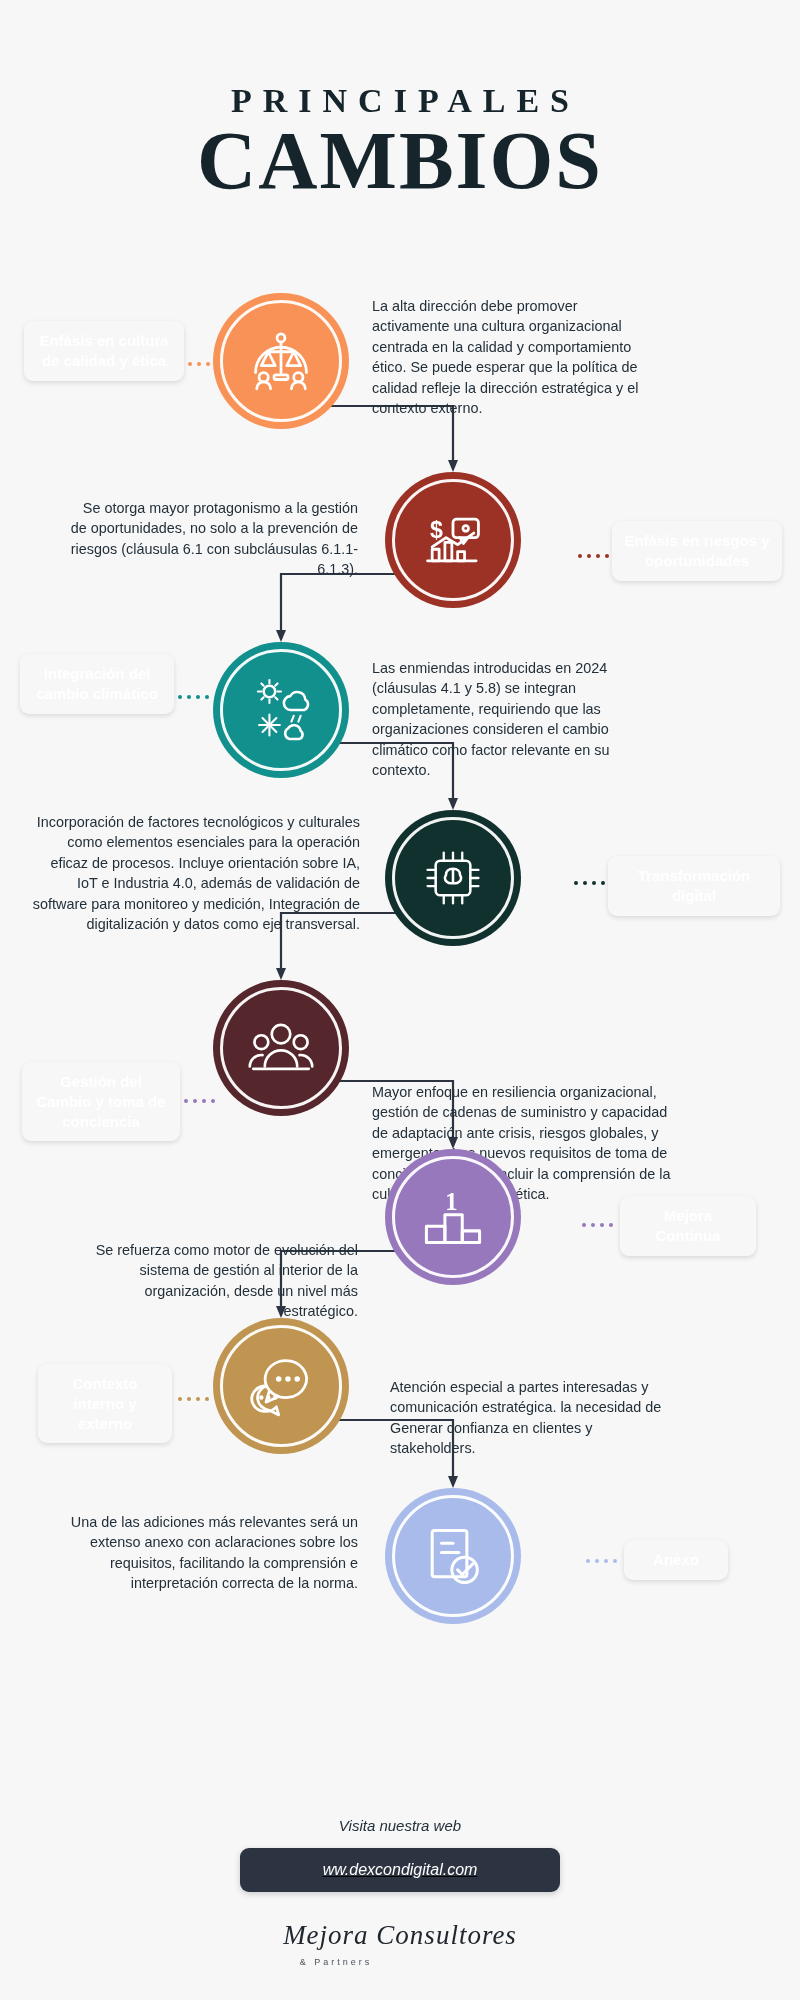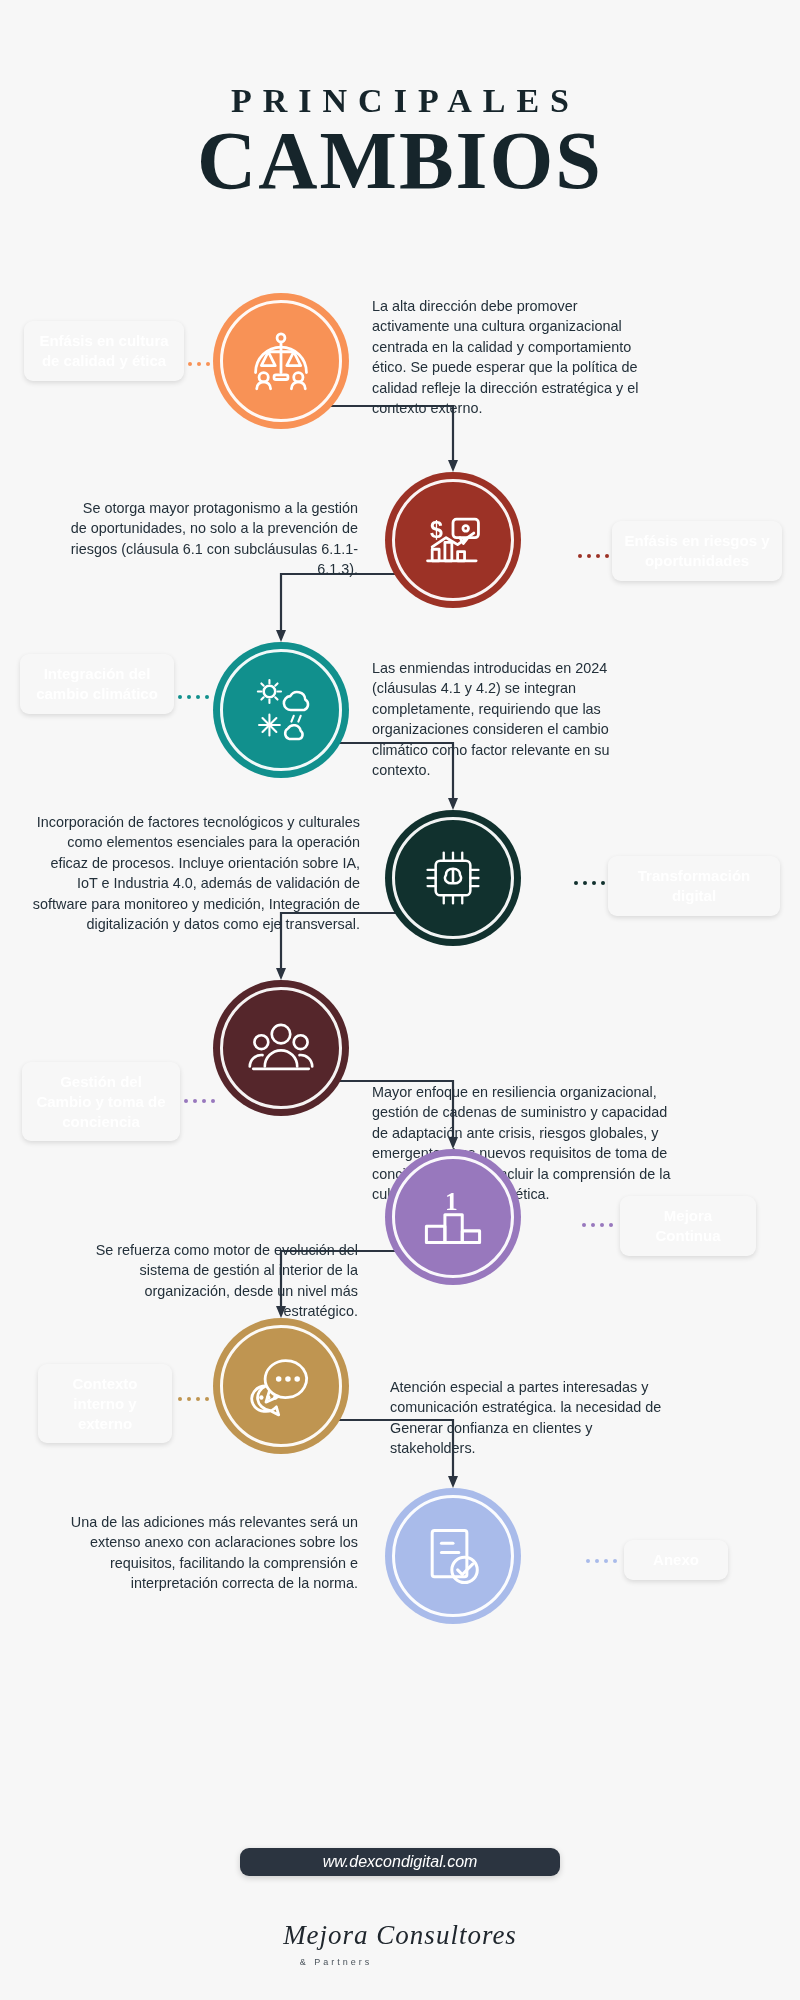--- a/index.html
+++ b/index.html
@@ -85,24 +85,25 @@
   
   #arrows { position: absolute; left: 0; top: 0; width: 800px; height: 2000px; pointer-events: none; }
 
   
   .ft-visit {
     position: absolute; left: 0; width: 800px; top: 1817px;
     text-align: center; font-style: italic; font-size: 15px; color: #23303a;
   }
   .ft-urlbox {
     position: absolute; left: 240px; top: 1848px;
-    width: 320px; height: 28px;
+    width: 320px; height: 44px;
     background: #2b3440; border-radius: 9px;
     display: flex; align-items: center; justify-content: center;
     box-shadow: 0 2px 6px rgba(0,0,0,.18);
+    text-decoration: underline;
   }
   .ft-url { color: #ffffff; font-style: italic; font-size: 16px; }
   .ft-logo {
     position: absolute; left: 0; width: 800px; top: 1920px;
     text-align: center;
     font-family: "Liberation Serif", serif;
     font-style: italic;
     font-size: 27px;
     color: #20272e;
     letter-spacing: 1px;
@@ -222,21 +223,21 @@
         <path d="M38 48a6 6 0 0 1 11 2 4 4 0 0 1-1 7h-9a5 5 0 0 1-1-9z"></path>
       </svg>
     </div>
     <div class="chip" style="left:20px; top:654px; width:154px;">Integración del cambio climático</div>
     <div class="dots" style="left:178px; top:694px;">
       <i style="background:#11908d"></i>
         <i style="background:#11908d"></i>
         <i style="background:#11908d"></i>
         <i style="background:#11908d"></i>
     </div>
-    <div class="para right" style="left:372px; top:658px; width:278px;">Las enmiendas introducidas en 2024 (cláusulas 4.1 y 4.2) se integran completamente, requiriendo que las organizaciones consideren el cambio climático como factor relevante en su contexto.</div>
+    <div class="para right" style="left:372px; top:658px; width:278px;">Las enmiendas introducidas en 2024 (cláusulas 4.1 y 5.8) se integran completamente, requiriendo que las organizaciones consideren el cambio climático como factor relevante en su contexto.</div>
   </div>
 
   <div class="row">
     <div class="medal" style="left:385px; top:810px; background:#11312e;">
       <span class="ring"></span>
       <svg viewBox="0 0 64 64" fill="none" stroke="#fff" stroke-width="2.2" stroke-linecap="round" stroke-linejoin="round">
         <rect x="17" y="17" width="30" height="30" rx="4"></rect>
         <path d="M32 24c-4 0-6 2.4-6 5 0 1-1 1.6-1 3 0 2.6 2.6 4.6 5.2 4.6h1.8M32 24c4 0 6 2.4 6 5 0 1 1 1.6 1 3 0 2.6-2.6 4.6-5.2 4.6H32M32 24v12.6"></path>
         <g stroke-width="2">
           <line x1="24" y1="10" x2="24" y2="17"></line>
@@ -349,19 +350,20 @@
     <div class="chip" style="left:624px; top:1540px; width:104px;">Anexo</div>
     <div class="dots" style="left:586px; top:1558px;">
       <i style="background:#a9bbea"></i>
         <i style="background:#a9bbea"></i>
         <i style="background:#a9bbea"></i>
         <i style="background:#a9bbea"></i>
     </div>
     <div class="para left" style="left:68px; top:1512px; width:290px;">Una de las adiciones más relevantes será un extenso anexo con aclaraciones sobre los requisitos, facilitando la comprensión e interpretación correcta de la norma.</div>
   </div>
 
+  <div class="ft-visit">Visita nuestra web</div>
   <div class="ft-urlbox">
     <span class="ft-url">ww.dexcondigital.com</span>
   </div>
   <div class="ft-logo">Mejora Consultores</div>
   <div class="ft-sub">&amp; Partners</div>
 
 </div>
 
 </body></html>

